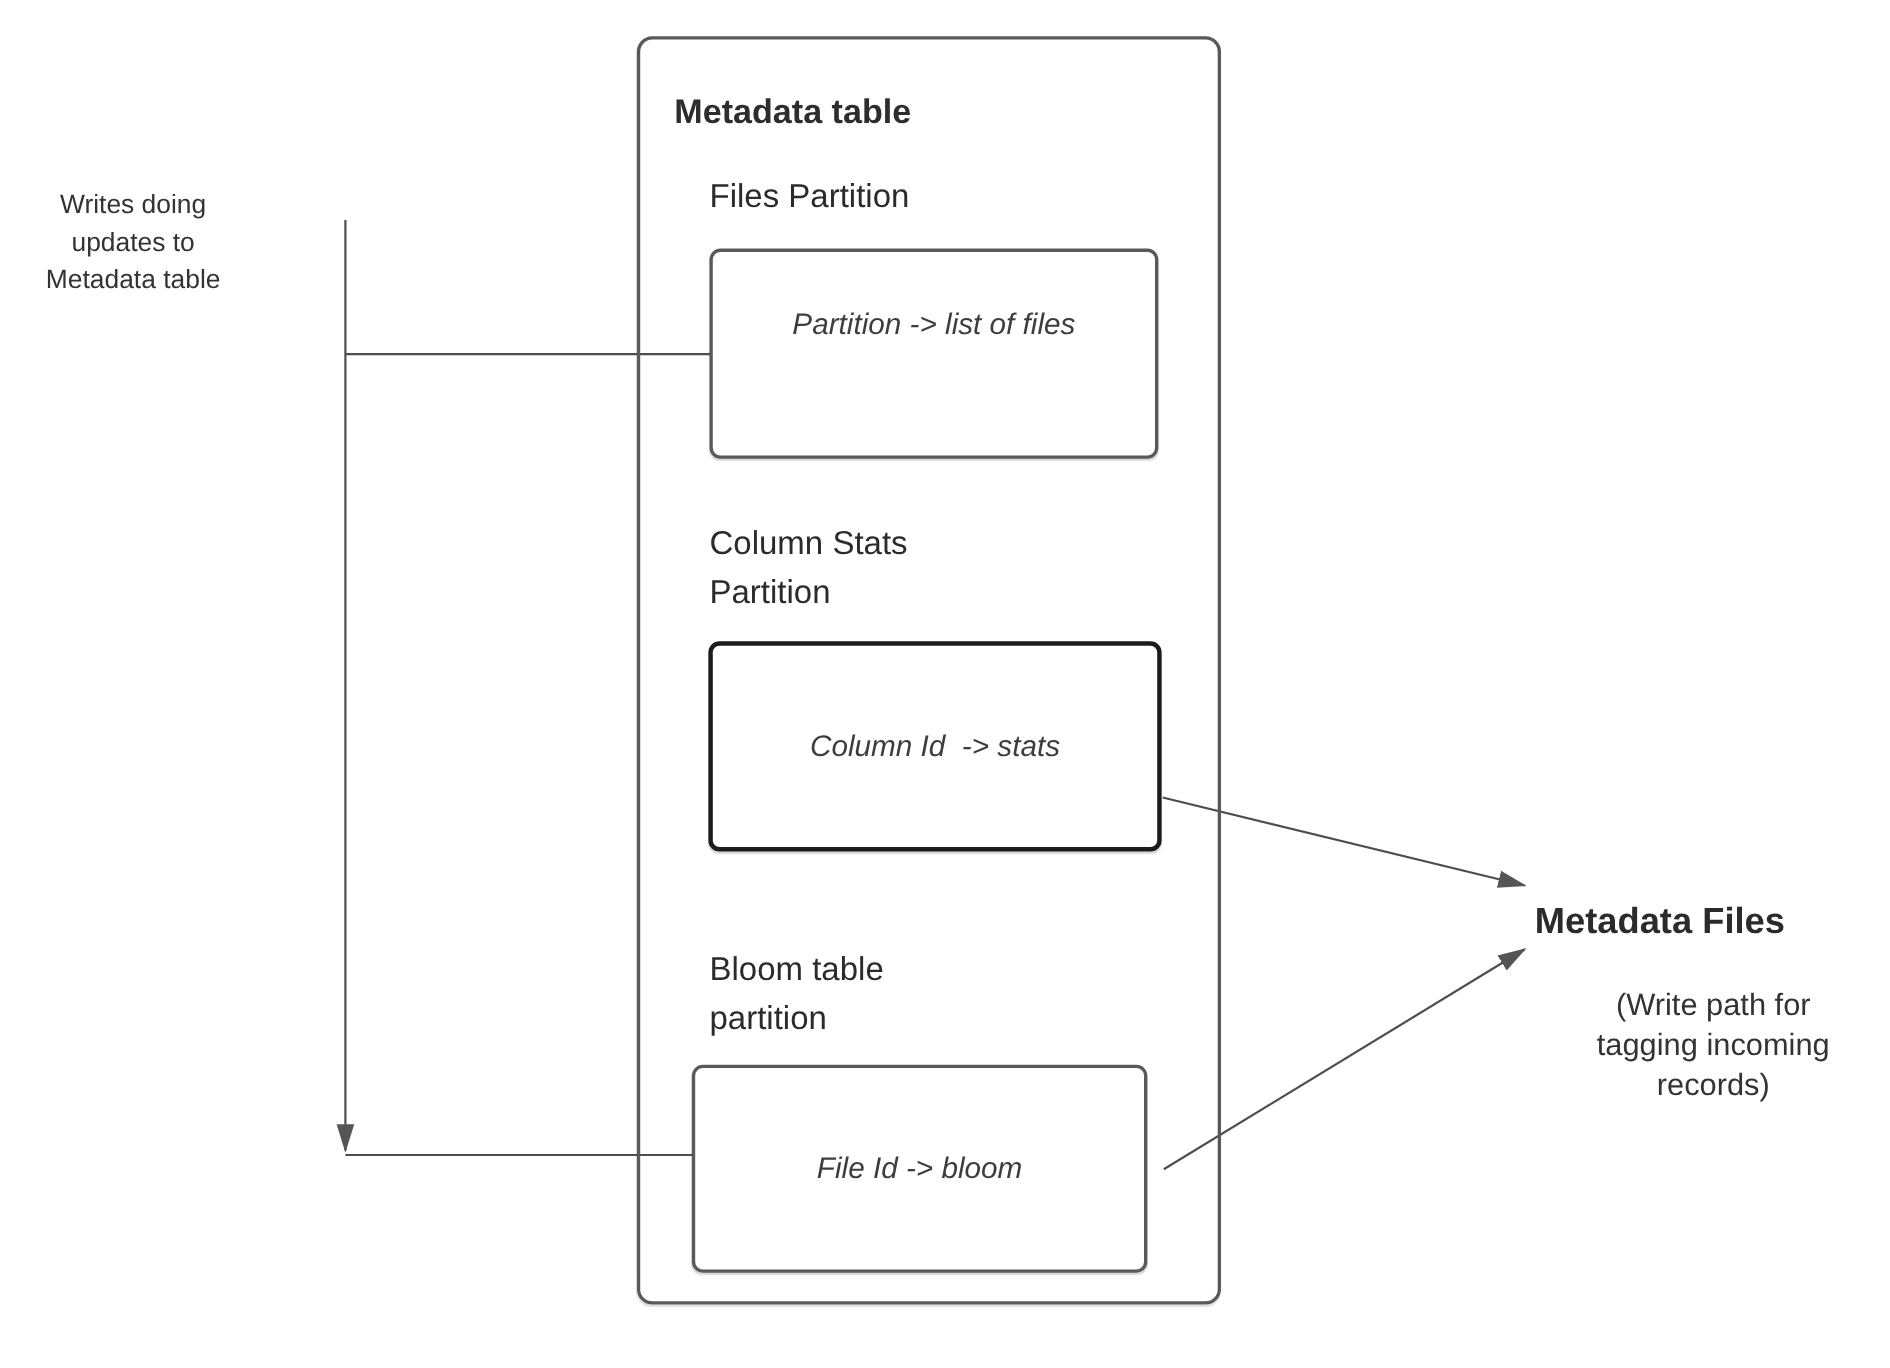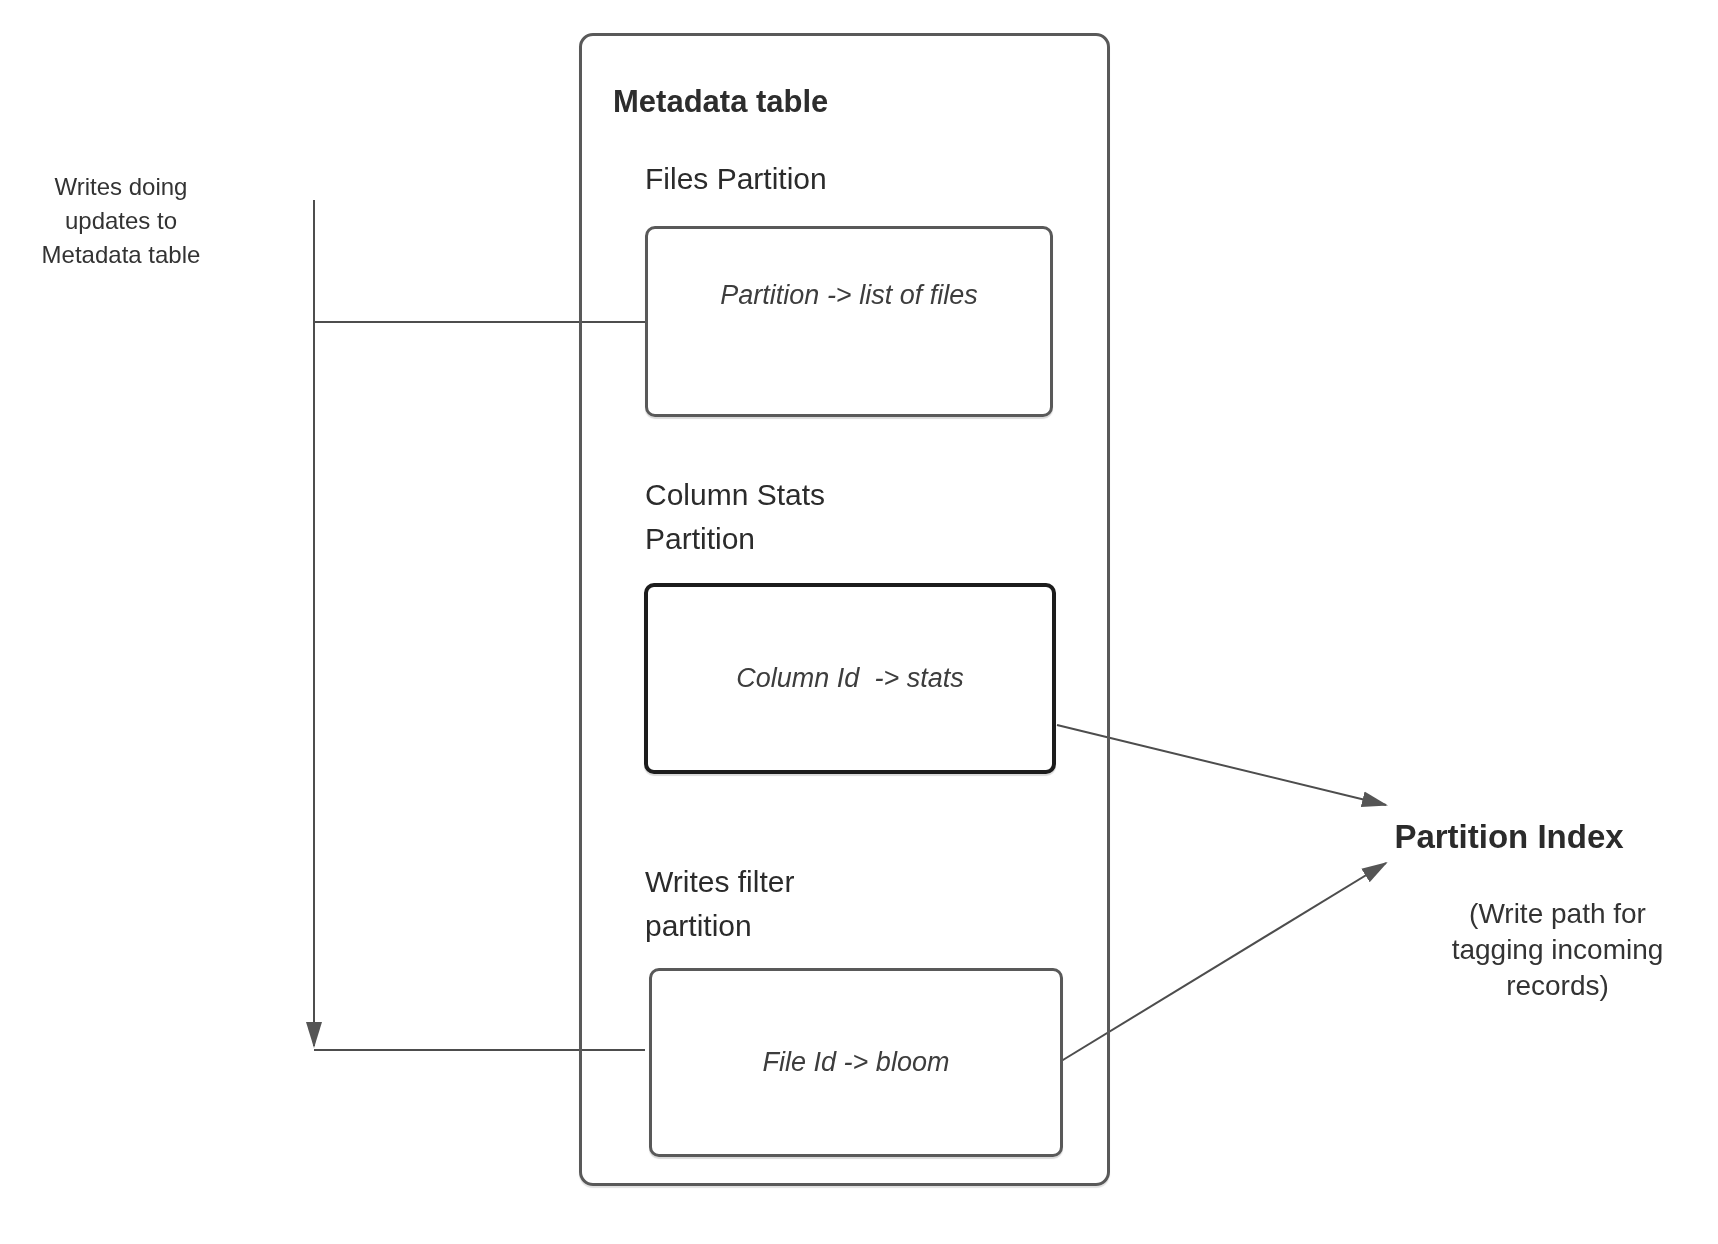--- a/index.html
+++ b/index.html
@@ -92,21 +92,21 @@
     padding-bottom: 52px;
   }
   .box-stats {
     left: 644px;
     top: 583px;
     width: 412px;
     height: 191px;
     border: 4px solid #1c1c1c;
   }
   .box-bloom {
-    left: 649px;
+    left: 629px;
     top: 968px;
     width: 414px;
     height: 189px;
   }
 
   .index-title {
     left: 1300px;
     top: 818px;
     width: 418px;
     text-align: center;
@@ -161,24 +161,24 @@
   </div>
 
   <div class="abs section-heading heading-stats pre">Column Stats
 Partition</div>
   <div class="abs inner-box box-stats">
     <div>
       <div class="prew">Column Id  -&gt; stats</div>
     </div>
   </div>
 
-  <div class="abs section-heading heading-bloom pre">Writes filter
+  <div class="abs section-heading heading-bloom pre">Bloom table
 partition</div>
   <div class="abs inner-box box-bloom">
     <span>File Id -&gt; bloom</span>
   </div>
 
-  <div class="abs index-title">Partition Index</div>
+  <div class="abs index-title">Metadata Files</div>
   <div class="abs index-note pre">(Write path for
 tagging incoming
 records)</div>
 
 </div>
 
 </body></html>

